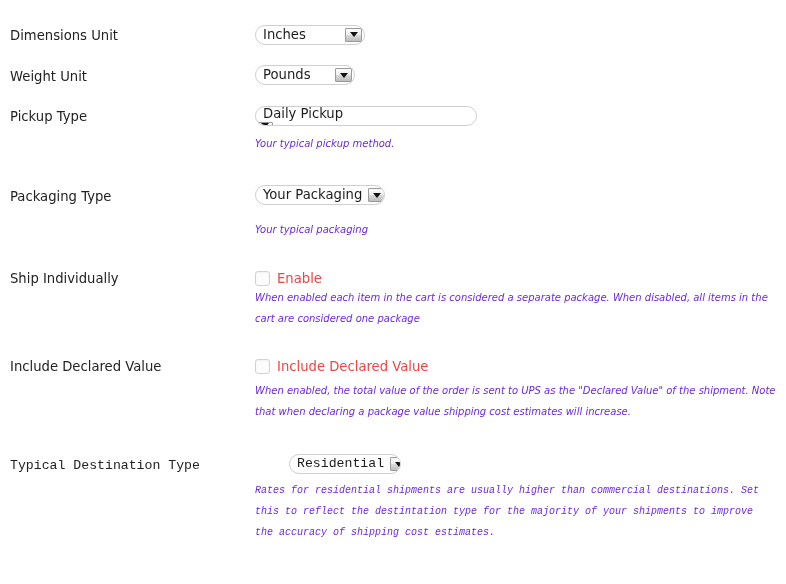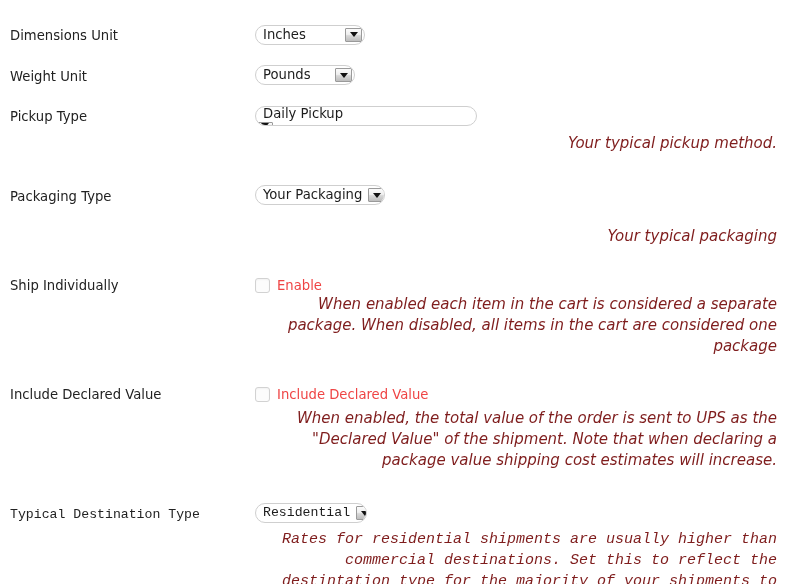--- a/index.html
+++ b/index.html
@@ -85,21 +85,21 @@
     width: 0; height: 0;
     border-left: 4px solid transparent;
     border-right: 4px solid transparent;
     border-top: 5px solid #111111;
   }
 
   .sel.w-inches  { width: 110px; }
   .sel.w-pounds  { width: 100px; }
   .sel.w-pickup  { width: 222px; flex-direction: column; }
   .sel.w-packing { width: 130px; }
-  .sel.w-dest    { width: 112px; }
+  .sel.w-dest    { width: 112px; margin-left: 34px; }
 
   
   .cb-line {
     display: flex;
     align-items: center;
     gap: 7px;
   }
   .cb {
     width: 15px;
     height: 15px;
@@ -113,40 +113,39 @@
   }
   .cb-label {
     font-size: 13.2px;
     line-height: 17px;
     color: #ef4444;
   }
 
   
   .desc {
     font-style: italic;
-    font-size: 15px;
+    font-size: 10px;
     line-height: 21px;
-    color: #7f1d1d;
+    color: #6d28d9;
     max-width: 522px;
     margin: 0;
     padding: 0;
-    text-align: right;
   }
 
   
   .r-dim     { padding-top: 24px; }
   .r-weight  { padding-top: 20px; }
   .r-pickup  { padding-top: 20px; }
   .r-packing { padding-top: 31px; }
   .r-ship    { padding-top: 30px; }
   .r-decl    { padding-top: 29px; }
   .r-dest    { padding-top: 32px; font-family: Liberation Mono, monospace; }
 
   .desc-pickup  { margin-top: 7px; }
-  .desc-packing { margin-top: 21px; }
+  .desc-packing { margin-top: 14px; }
   .desc-ship    { }
   .desc-decl    { margin-top: 5px; }
   .desc-dest    { margin-top: 6px; }
 
   .label-pad-sel { padding-top: 3px; }
   .label-pad-cb  { padding-top: 0px; }
 </style>
 </head>
 <body>
 

